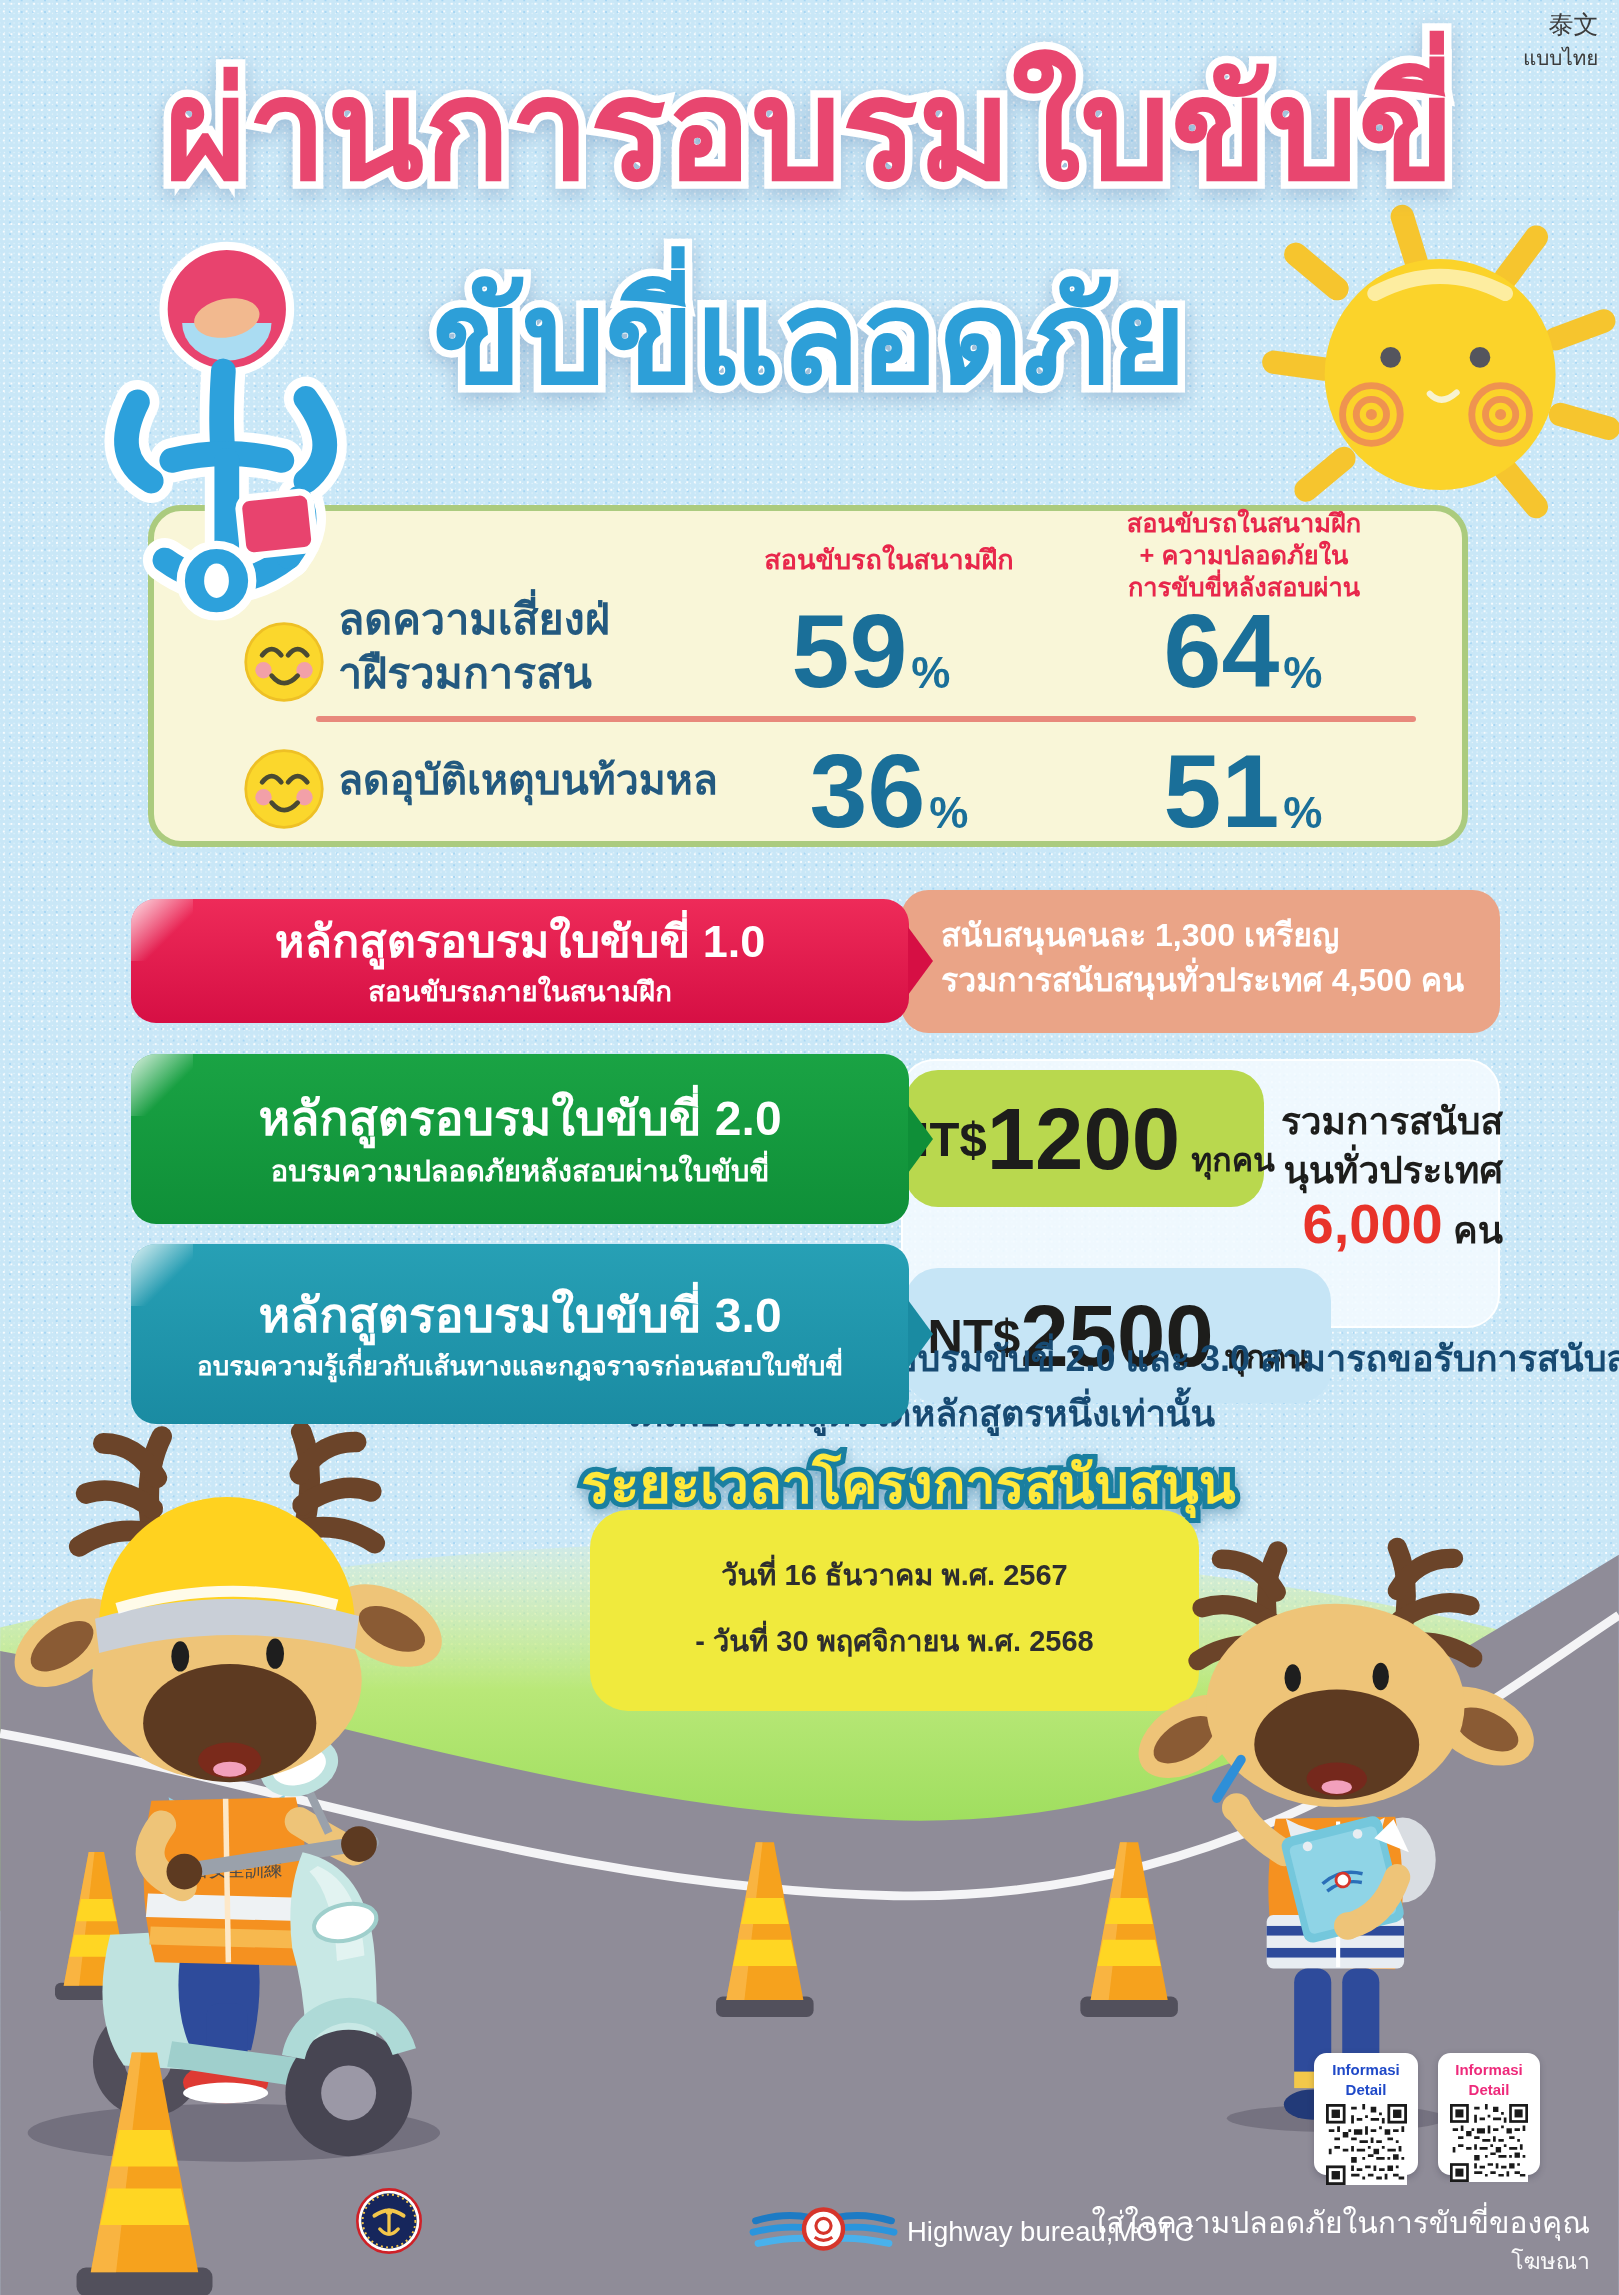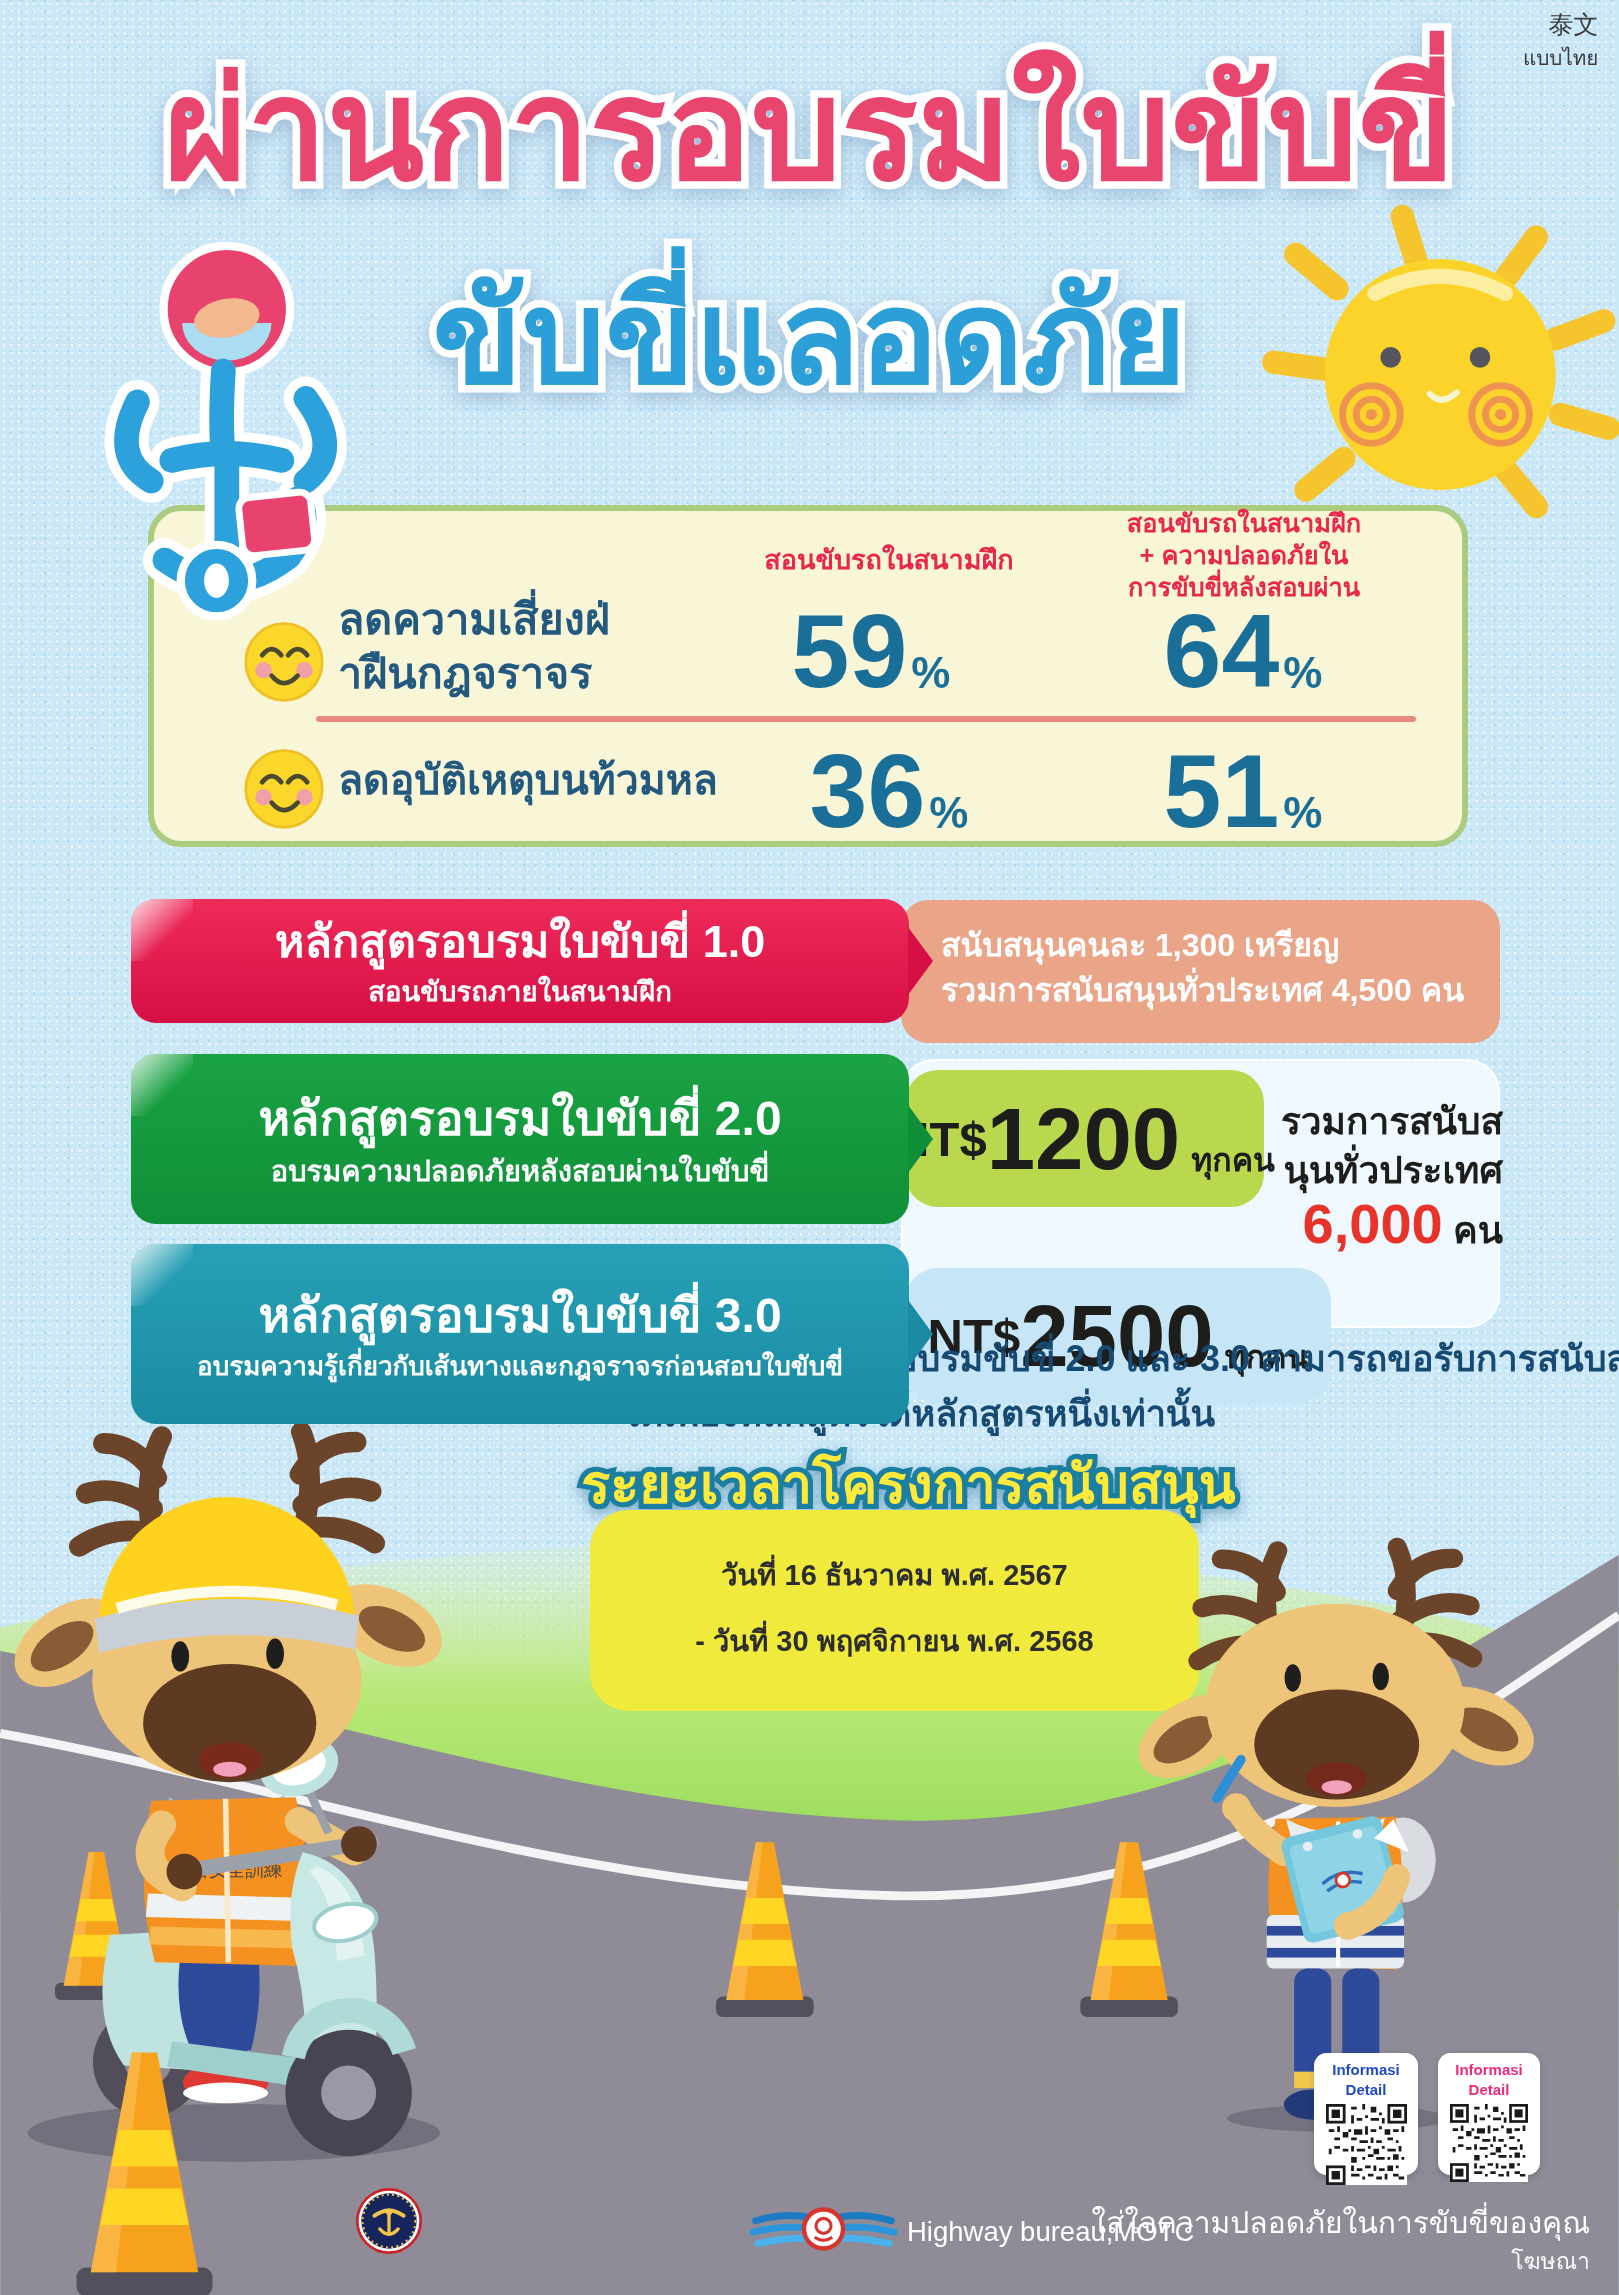--- a/index.html
+++ b/index.html
@@ -31,21 +31,21 @@
   .divider{position:absolute;left:162px;top:205px;width:1100px;height:6.2px;background:#e8897c;border-radius:3.4px;}
   .banner{position:absolute;border-radius:25px;color:#fff;text-align:center;font-weight:700;
     display:flex;flex-direction:column;justify-content:center;gap:5.5px;z-index:3;}
   .banner::after{content:"";position:absolute;left:calc(100% - 1.4px);top:50%;transform:translateY(-50%);
     border:34px solid transparent;border-right:0;border-left:25px solid var(--c);}
   .banner::before{content:"";position:absolute;left:0;top:0;width:62px;height:62px;border-top-left-radius:25px;
     background:linear-gradient(135deg,rgba(255,255,255,.85),rgba(255,255,255,0) 62%);}
   .banner .bt{font-size:48px;line-height:1.25;}
   .banner .bs{font-size:29px;line-height:1.2;font-weight:600;}
   .infobox{position:absolute;left:901px;top:890px;width:599px;height:143px;background:#eaa487;border-radius:27.5px;
-    color:#fff;font-weight:700;font-size:32px;line-height:45px;padding:23.4px 0 0 40px;z-index:1;white-space:nowrap;margin-top:10px;}
+    color:#fff;font-weight:700;font-size:32px;line-height:45px;padding:23.4px 0 0 40px;z-index:1;white-space:nowrap;}
   .totalbox{position:absolute;left:901px;top:1059px;width:599px;height:269px;border-radius:33px;z-index:1;
     background:rgba(244,251,255,.88);border:2.1px solid rgba(255,255,255,.9);}
   .totaltext{position:absolute;left:1235px;top:1097px;width:268px;text-align:right;z-index:2;
     color:#1d1d1b;font-weight:700;font-size:37px;line-height:49px;white-space:nowrap;}
   .totaltext .tnum{color:#e8332a;font-size:56px;font-weight:800;}
   .totaltext .tunit{font-size:37px;}
   .pill{position:absolute;border-radius:33px;display:flex;align-items:center;justify-content:center;
     color:#1d1d1b;font-weight:800;z-index:2;white-space:nowrap;}
   .pill .pp{font-size:49px;}
   .pill .pn{font-size:87px;line-height:1;}
@@ -258,21 +258,21 @@
       <div>สอนขับรถในสนามฝึก</div>
       <div>+ ความปลอดภัยใน</div>
       <div>การขับขี่หลังสอบผ่าน</div>
     </div>
 
     <svg class="abs" style="left:89px;top:110px;" width="82" height="82" viewBox="0 0 120 120">
         <use href="#smiley"></use>
       </svg>
     <div class="rowlabel" style="left:184px;top:81px;font-size:43px;">
       <div>ลดความเสี่ยงฝ่</div>
-      <div>าฝืนกฎจราจร</div>
+      <div>าฝืรวมการสน</div>
     </div>
     <div class="pv" style="left:590px;top:88px;">
       <span class="num">59</span>
       <span class="unit">%</span>
     </div>
     <div class="pv" style="left:962px;top:88px;">
       <span class="num">64</span>
       <span class="unit">%</span>
     </div>
 

